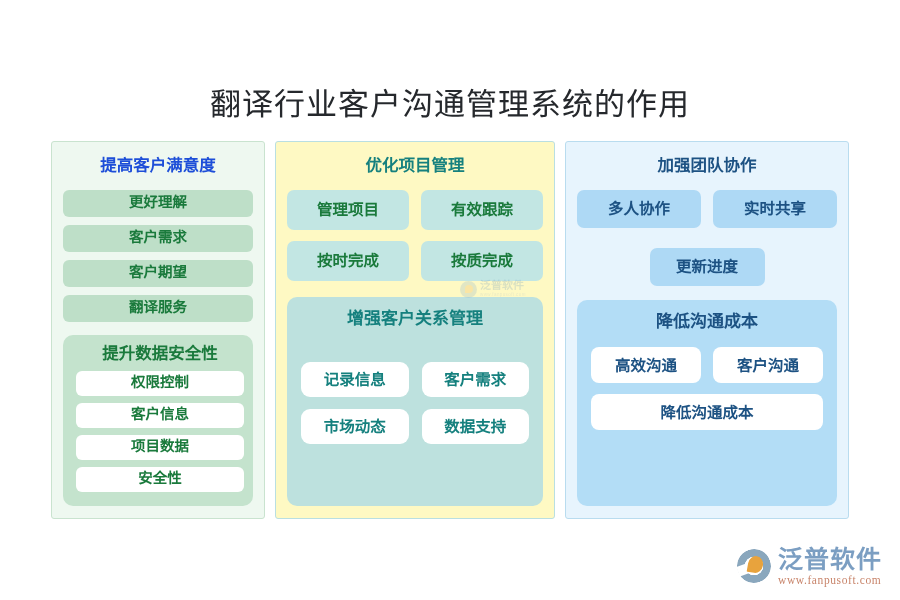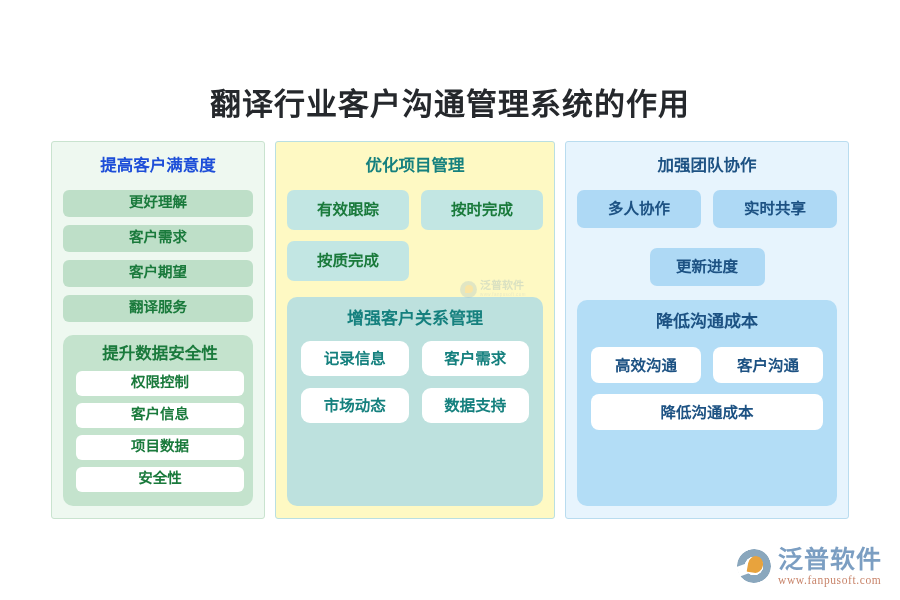--- a/index.html
+++ b/index.html
@@ -24,21 +24,21 @@
   }
 
   
   .title {
     position: absolute;
     top: 66px;
     left: 0;
     width: 900px;
     text-align: center;
     font-size: 31px;
-    font-weight: bold;
+    font-weight: normal;
     color: #25282c;
     letter-spacing: 1px;
     line-height: 1.15;
   }
 
   
   .columns {
     position: absolute;
     top: 141px;
     left: 51px;
@@ -169,21 +169,21 @@
     font-size: 14.5px;
   }
   .subgroup.green .rows-green { gap: 7px; justify-content: center; }
 
   .subgroup.teal {
     background: #bde1de;
     flex: 1 1 auto;
     margin-top: 16px;
     padding: 12px 14px 14px 14px;
   }
-  .subgroup.teal .subgroup-title { color: #15807e; font-size: 17px; margin-bottom: 12px; }
+  .subgroup.teal .subgroup-title { color: #15807e; font-size: 17px; margin-bottom: 33px; }
   .subgroup.teal .grid2 > .chip {
     background: #ffffff;
     color: #15807e;
     height: 35px;
     border-radius: 9px;
     font-size: 15.5px;
   }
   .subgroup.teal .grid2 { gap: 12px 13px; }
 
   .subgroup.blue {
@@ -332,20 +332,21 @@
           <div class="chip">项目数据</div>
           <div class="chip">安全性</div>
         </div>
       </div>
     </section>
 
     <section class="panel teal">
       <div class="panel-title">优化项目管理</div>
 
       <div class="grid2">
+        <div class="chip">管理项目</div>
         <div class="chip">有效跟踪</div>
         <div class="chip">按时完成</div>
         <div class="chip">按质完成</div>
       </div>
 
       <div class="subgroup teal">
         <div class="subgroup-title">增强客户关系管理</div>
         <div class="grid2">
           <div class="chip">记录信息</div>
           <div class="chip">客户需求</div>

